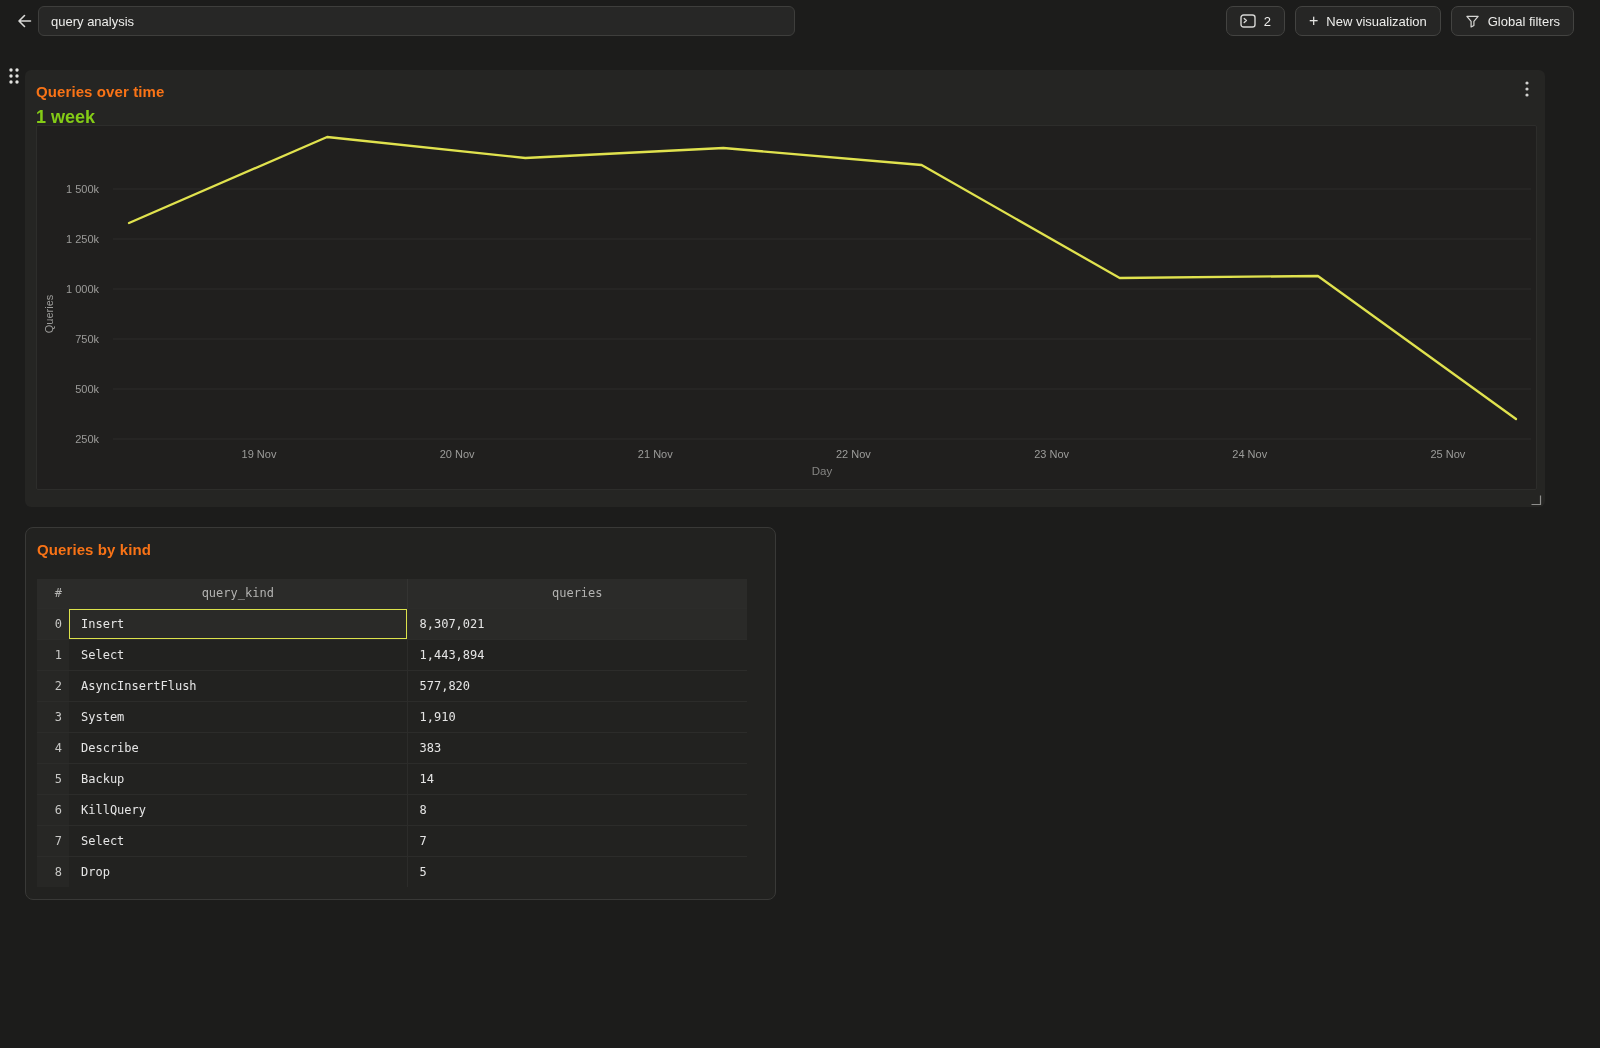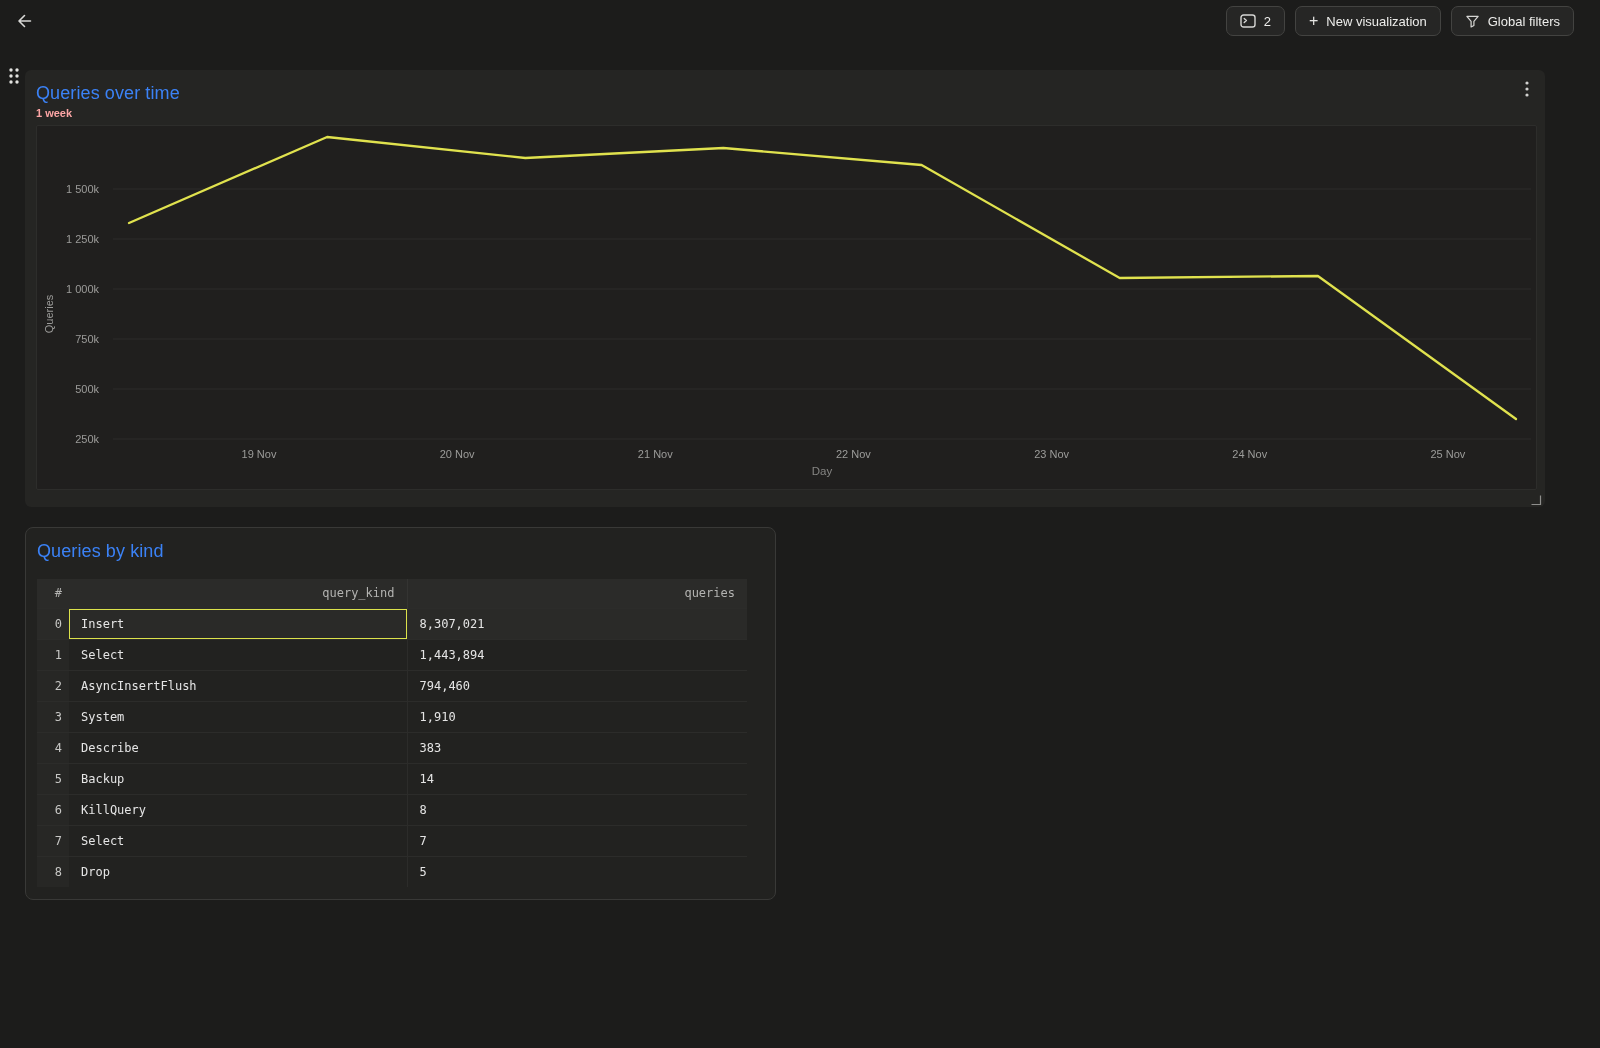--- a/index.html
+++ b/index.html
@@ -18,55 +18,56 @@
             background:#262625; border:1px solid #434341; border-radius:7px;
             color:#ededeb; font-size:13px; cursor:pointer;
             font-family:"Liberation Sans", sans-serif; }
   .tb-btn svg { display:block; }
   .plus-glyph { font-size:16px; font-weight:400; color:#e6e6e4; line-height:1; margin-top:-1px; }
 
   .drag-handle { position:absolute; left:6px; top:66px; width:16px; height:20px; cursor:grab; }
 
   .panel { position:absolute; border-radius:6px; }
   .chart-panel { left:25px; top:70px; width:1520px; height:437px; background:#252523; }
-  .panel-title { position:absolute; left:11px; top:13px; color:#3b82f6; font-size:18px;
-                 font-weight:400; letter-spacing:0.1px; }
-  .panel-subtitle { position:absolute; left:11px; top:37px; color:#fca5a5; font-size:11px;
+  .panel-title { position:absolute; left:11px; top:13px; color:#f97316; font-size:15px;
+                 font-weight:700; letter-spacing:0.1px; }
+  .panel-subtitle { position:absolute; left:11px; top:37px; color:#84cc16; font-size:18px;
                     font-weight:700; }
   .kebab-btn { position:absolute; right:9px; top:9px; width:18px; height:20px;
                display:flex; align-items:center; justify-content:center; cursor:pointer; }
   .chart-box { position:absolute; left:11px; top:55px; width:1501px; height:365px;
                background:#201f1e; border:1px solid #2d2d2b; border-radius:2px; }
   .chart-box svg { display:block; }
   .resize-handle { position:absolute; right:2px; bottom:3px; width:12px; height:12px; cursor:nwse-resize; }
 
   .table-panel { left:25px; top:527px; width:751px; height:373px; background:#222220;
                  border:1px solid #39393  7; border:1px solid #393937; border-radius:8px; }
   .qtable { position:absolute; left:11px; top:51px; width:710px; border-collapse:collapse;
             font-family:"DejaVu Sans Mono", monospace; font-size:12px; }
-  .qtable th { background:#2b2b29; color:#b3b3b1; font-weight:400; text-align:right;
+  .qtable th { background:#2b2b29; color:#b3b3b1; font-weight:400; text-align:center;
                height:29px; padding:0 12px; }
   .qtable th.idx { width:32px; text-align:right; padding:0 7px 0 0; }
   .qtable th.kind { width:338px; border-right:1px solid #343432; }
   .qtable td { height:31px; padding:0 12px; color:#e5e5e5; border-top:1px solid #2c2c2a; }
   .qtable td.idx { background:#272725; color:#c7c7c5; text-align:right; padding:0 7px 0 0; }
   .qtable td.kind { border-right:1px solid #2c2c2a; position:relative; }
   .qtable tr.selected td { background:#2a2a28; }
   .qtable tr.selected td.idx { background:#2a2a28; }
   .sel-outline { position:absolute; inset:0; border:1.5px solid #dce24b; pointer-events:none; }
 </style>
 </head>
 <body>
 
 <div class="topbar">
   <div class="back-btn">
     <svg width="19" height="18" viewBox="0 0 19 18">
       <path d="M10.5 3.5 L5 9 L10.5 14.5 M5.3 9 H16.5" stroke="#d8d8d6" stroke-width="1.6" fill="none" stroke-linecap="round" stroke-linejoin="round"></path>
     </svg>
   </div>
+  <input class="title-input" value="query analysis" style="">
   <div class="topbar-right">
     <button class="tb-btn">
       <svg width="16" height="14" viewBox="0 0 16 14">
         <rect x="1" y="1" width="14" height="12" rx="2.6" stroke="#d6d6d4" stroke-width="1.4" fill="none"></rect>
         <path d="M4.2 4.6 L6.4 6.6 L4.2 8.6" stroke="#d6d6d4" stroke-width="1.4" fill="none" stroke-linecap="round" stroke-linejoin="round"></path>
       </svg>
       <span>2</span>
     </button>
     <button class="tb-btn">
       <span class="plus-glyph">+</span>
@@ -156,21 +157,21 @@
           <td>8,307,021</td>
         </tr>
         <tr>
           <td class="idx">1</td>
           <td class="kind">Select</td>
           <td>1,443,894</td>
         </tr>
         <tr>
           <td class="idx">2</td>
           <td class="kind">AsyncInsertFlush</td>
-          <td>794,460</td>
+          <td>577,820</td>
         </tr>
         <tr>
           <td class="idx">3</td>
           <td class="kind">System</td>
           <td>1,910</td>
         </tr>
         <tr>
           <td class="idx">4</td>
           <td class="kind">Describe</td>
           <td>383</td>

